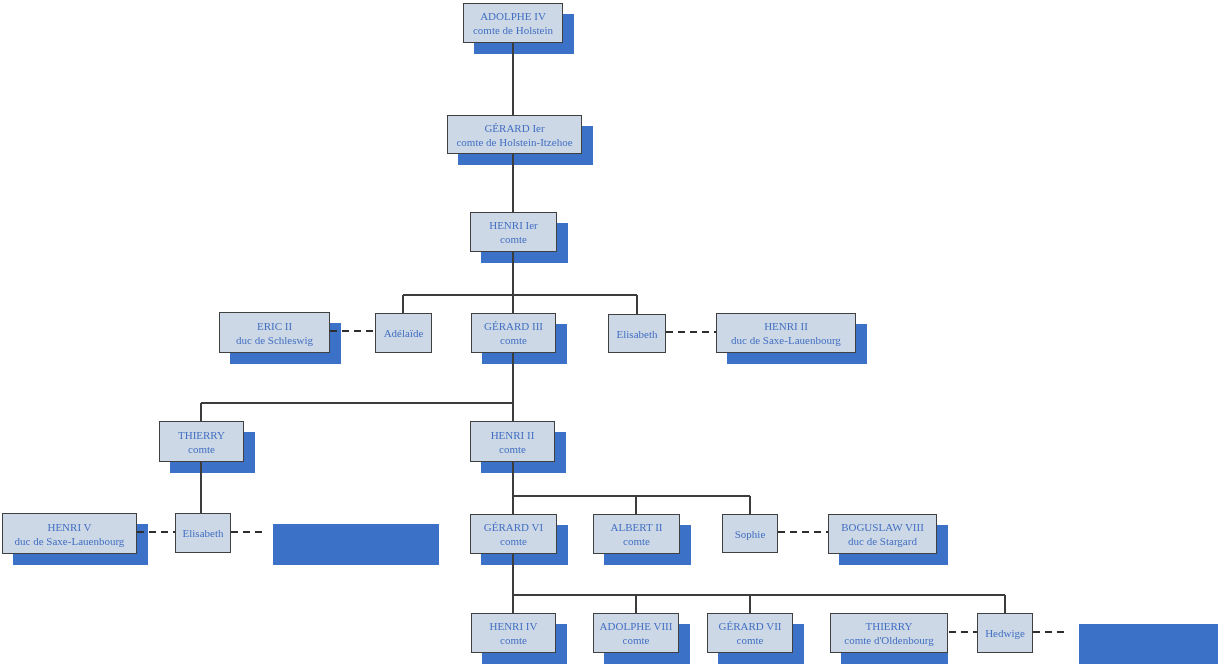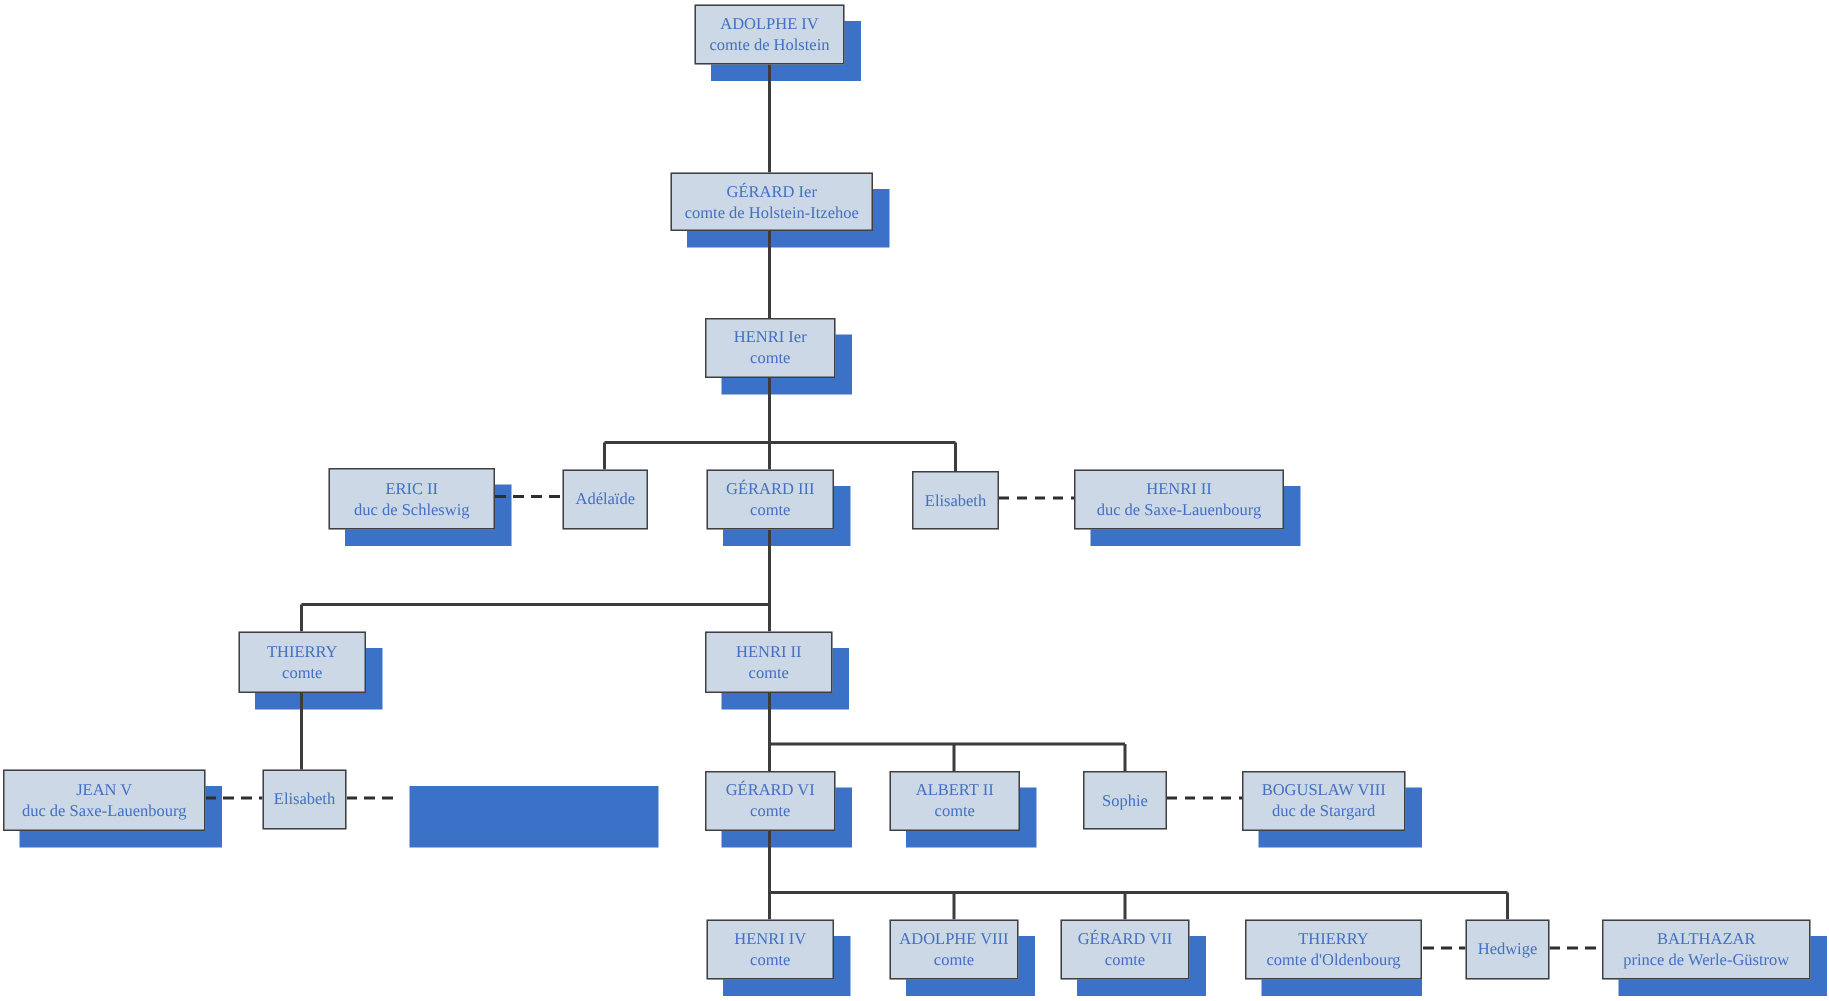--- a/index.html
+++ b/index.html
@@ -114,21 +114,21 @@
       <div class="node-name">THIERRY</div>
       <div class="node-title">comte</div>
     </div>
     <div class="node-shadow" style="left: 481px; top: 432px; width: 85px; height: 41px;"></div>
     <div class="node" style="left: 470px; top: 421px; width: 85px; height: 41px;">
       <div class="node-name">HENRI II</div>
       <div class="node-title">comte</div>
     </div>
     <div class="node-shadow" style="left: 13px; top: 524px; width: 135px; height: 41px;"></div>
     <div class="node" style="left: 2px; top: 513px; width: 135px; height: 41px;">
-      <div class="node-name">JEAN V</div>
+      <div class="node-name">HENRI V</div>
       <div class="node-title">duc de Saxe-Lauenbourg</div>
     </div>
     <div class="node" style="left: 175px; top: 513px; width: 56px; height: 40px;">
       <div class="node-name">Elisabeth</div>
     </div>
     <div class="node-shadow" style="left: 273px; top: 524px; width: 166px; height: 41px;"></div>
     <div class="node-shadow" style="left: 481px; top: 525px; width: 87px; height: 40px;"></div>
     <div class="node" style="left: 470px; top: 514px; width: 87px; height: 40px;">
       <div class="node-name">GÉRARD VI</div>
       <div class="node-title">comte</div>
@@ -163,17 +163,13 @@
     </div>
     <div class="node-shadow" style="left: 841px; top: 624px; width: 107px; height: 40px;"></div>
     <div class="node" style="left: 830px; top: 613px; width: 118px; height: 40px;">
       <div class="node-name">THIERRY</div>
       <div class="node-title">comte d'Oldenbourg</div>
     </div>
     <div class="node" style="left: 977px; top: 613px; width: 56px; height: 40px;">
       <div class="node-name">Hedwige</div>
     </div>
     <div class="node-shadow" style="left: 1079px; top: 624px; width: 139px; height: 40px;"></div>
-    <div class="node" style="left: 1068px; top: 613px; width: 139px; height: 40px;">
-      <div class="node-name">BALTHAZAR</div>
-      <div class="node-title">prince de Werle-Güstrow</div>
-    </div>
   </div>
 
 </body></html>

